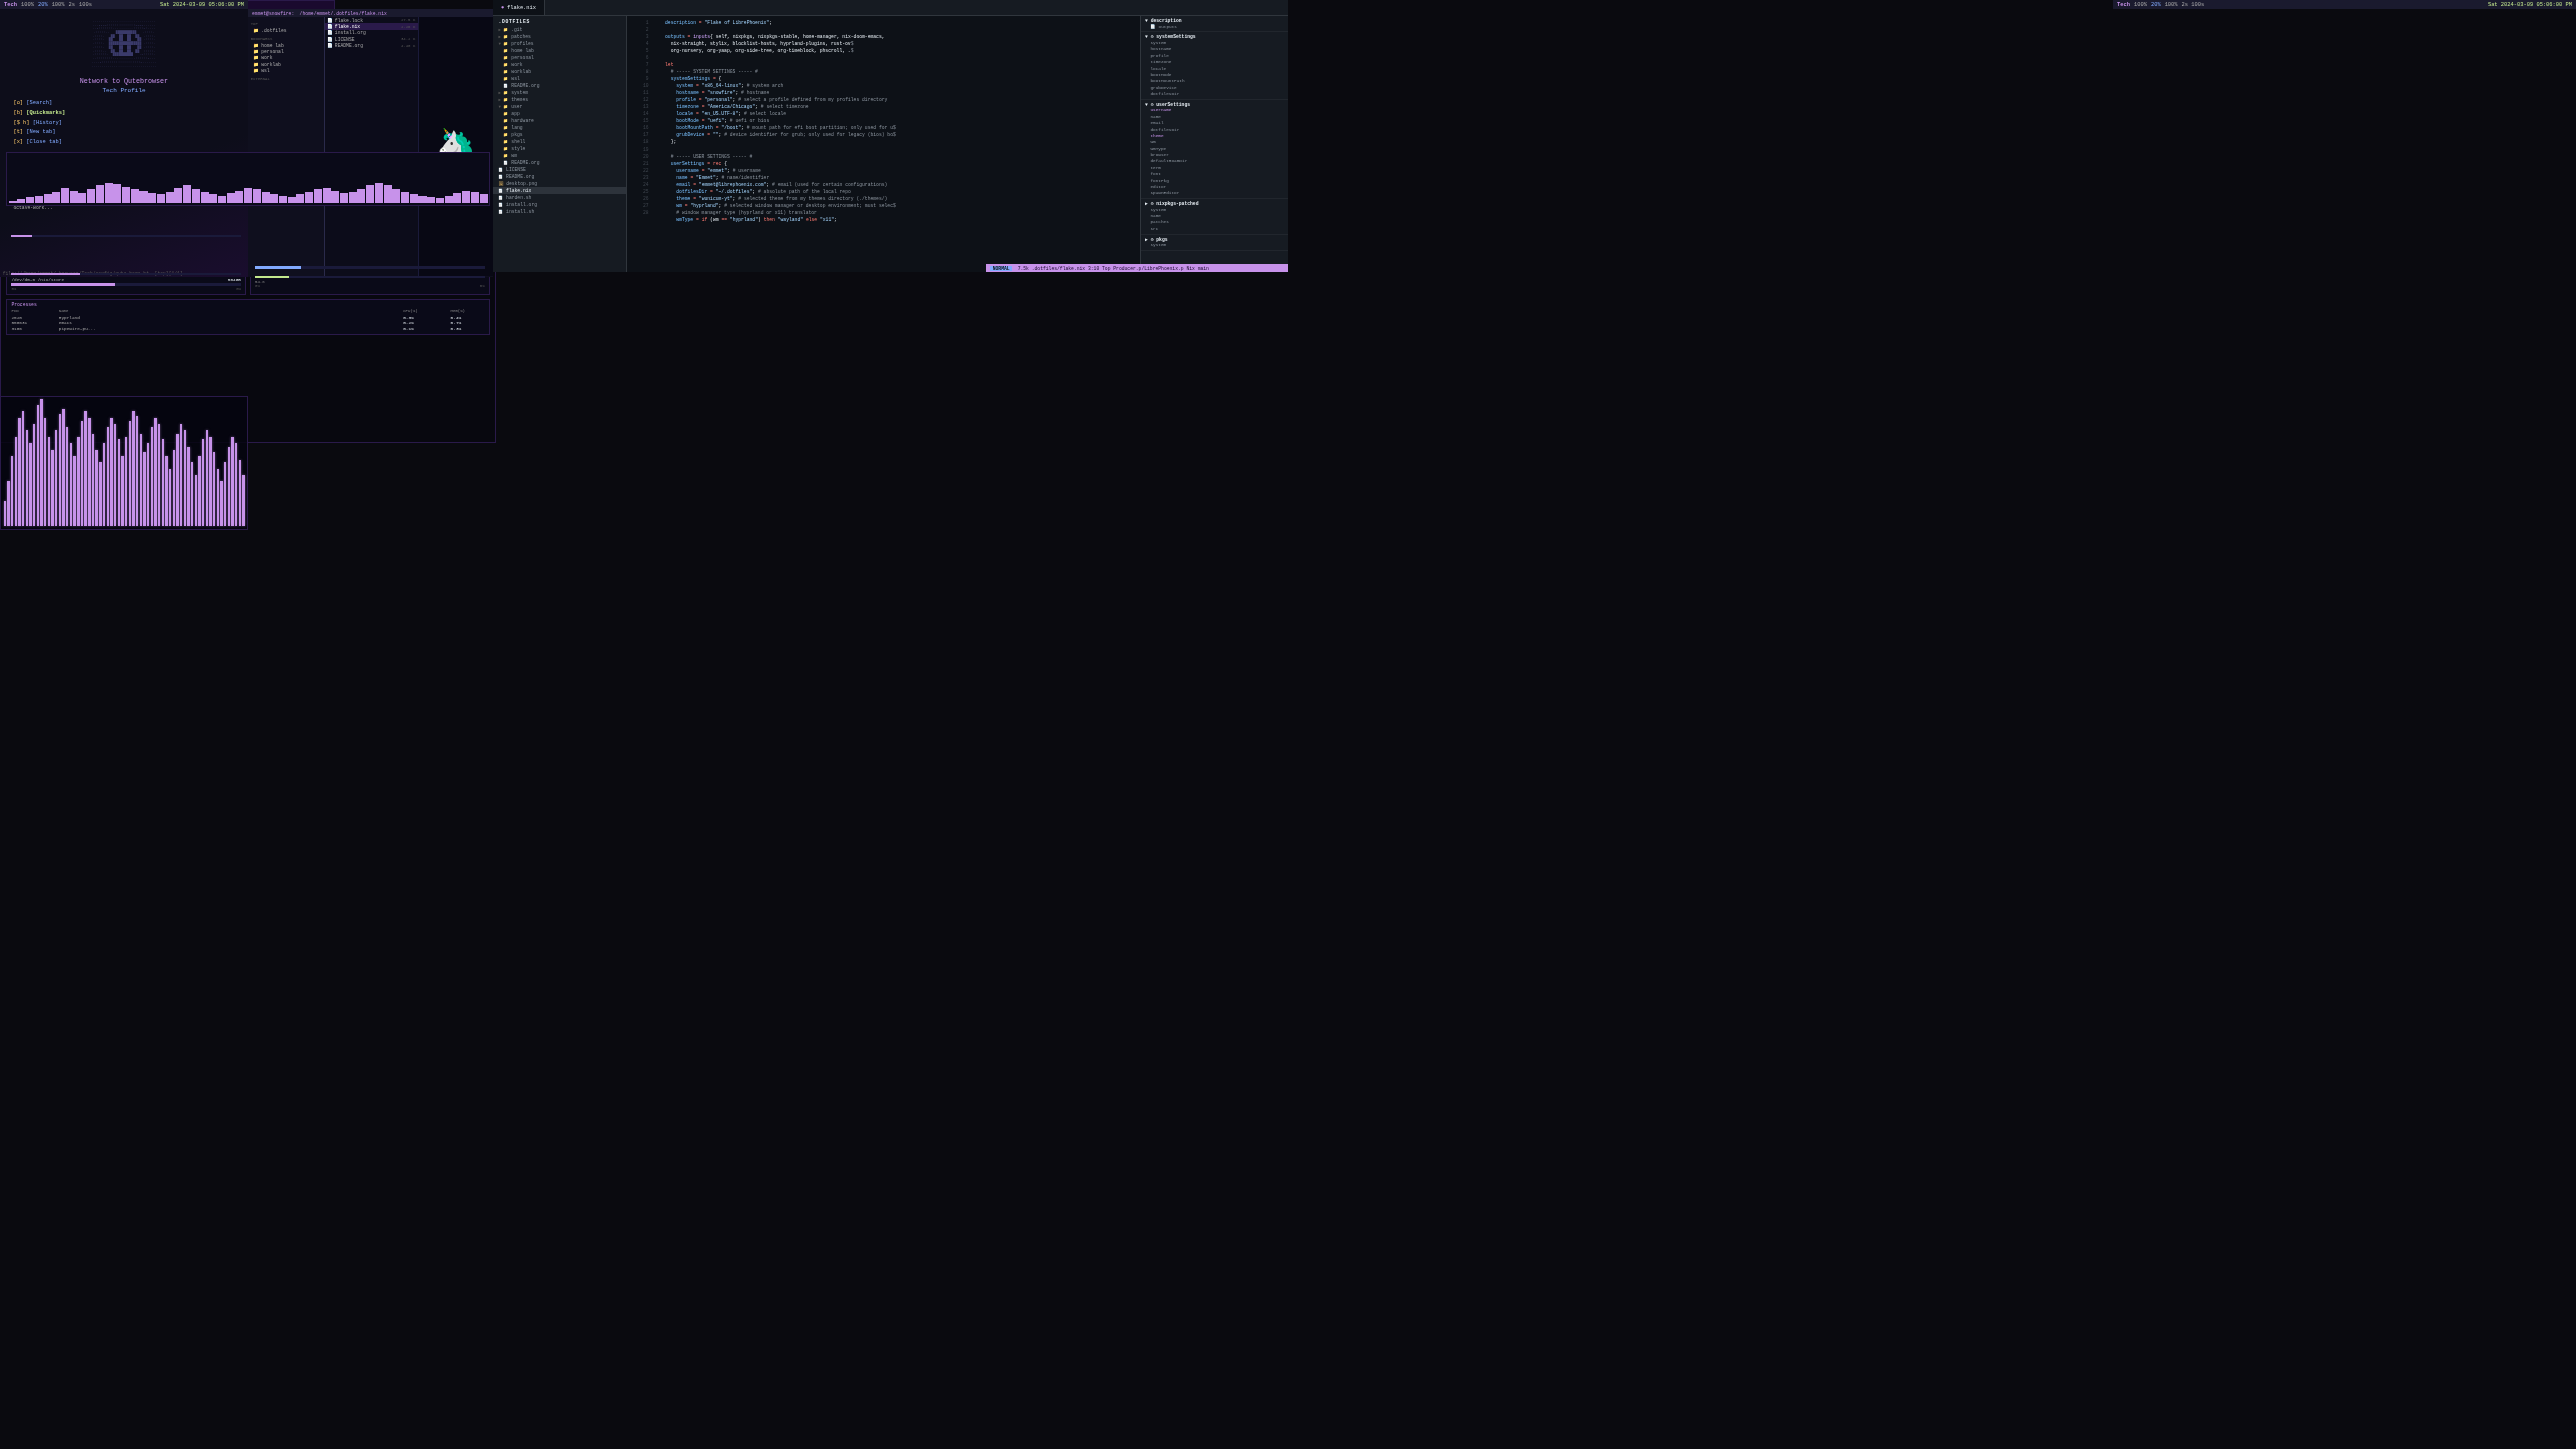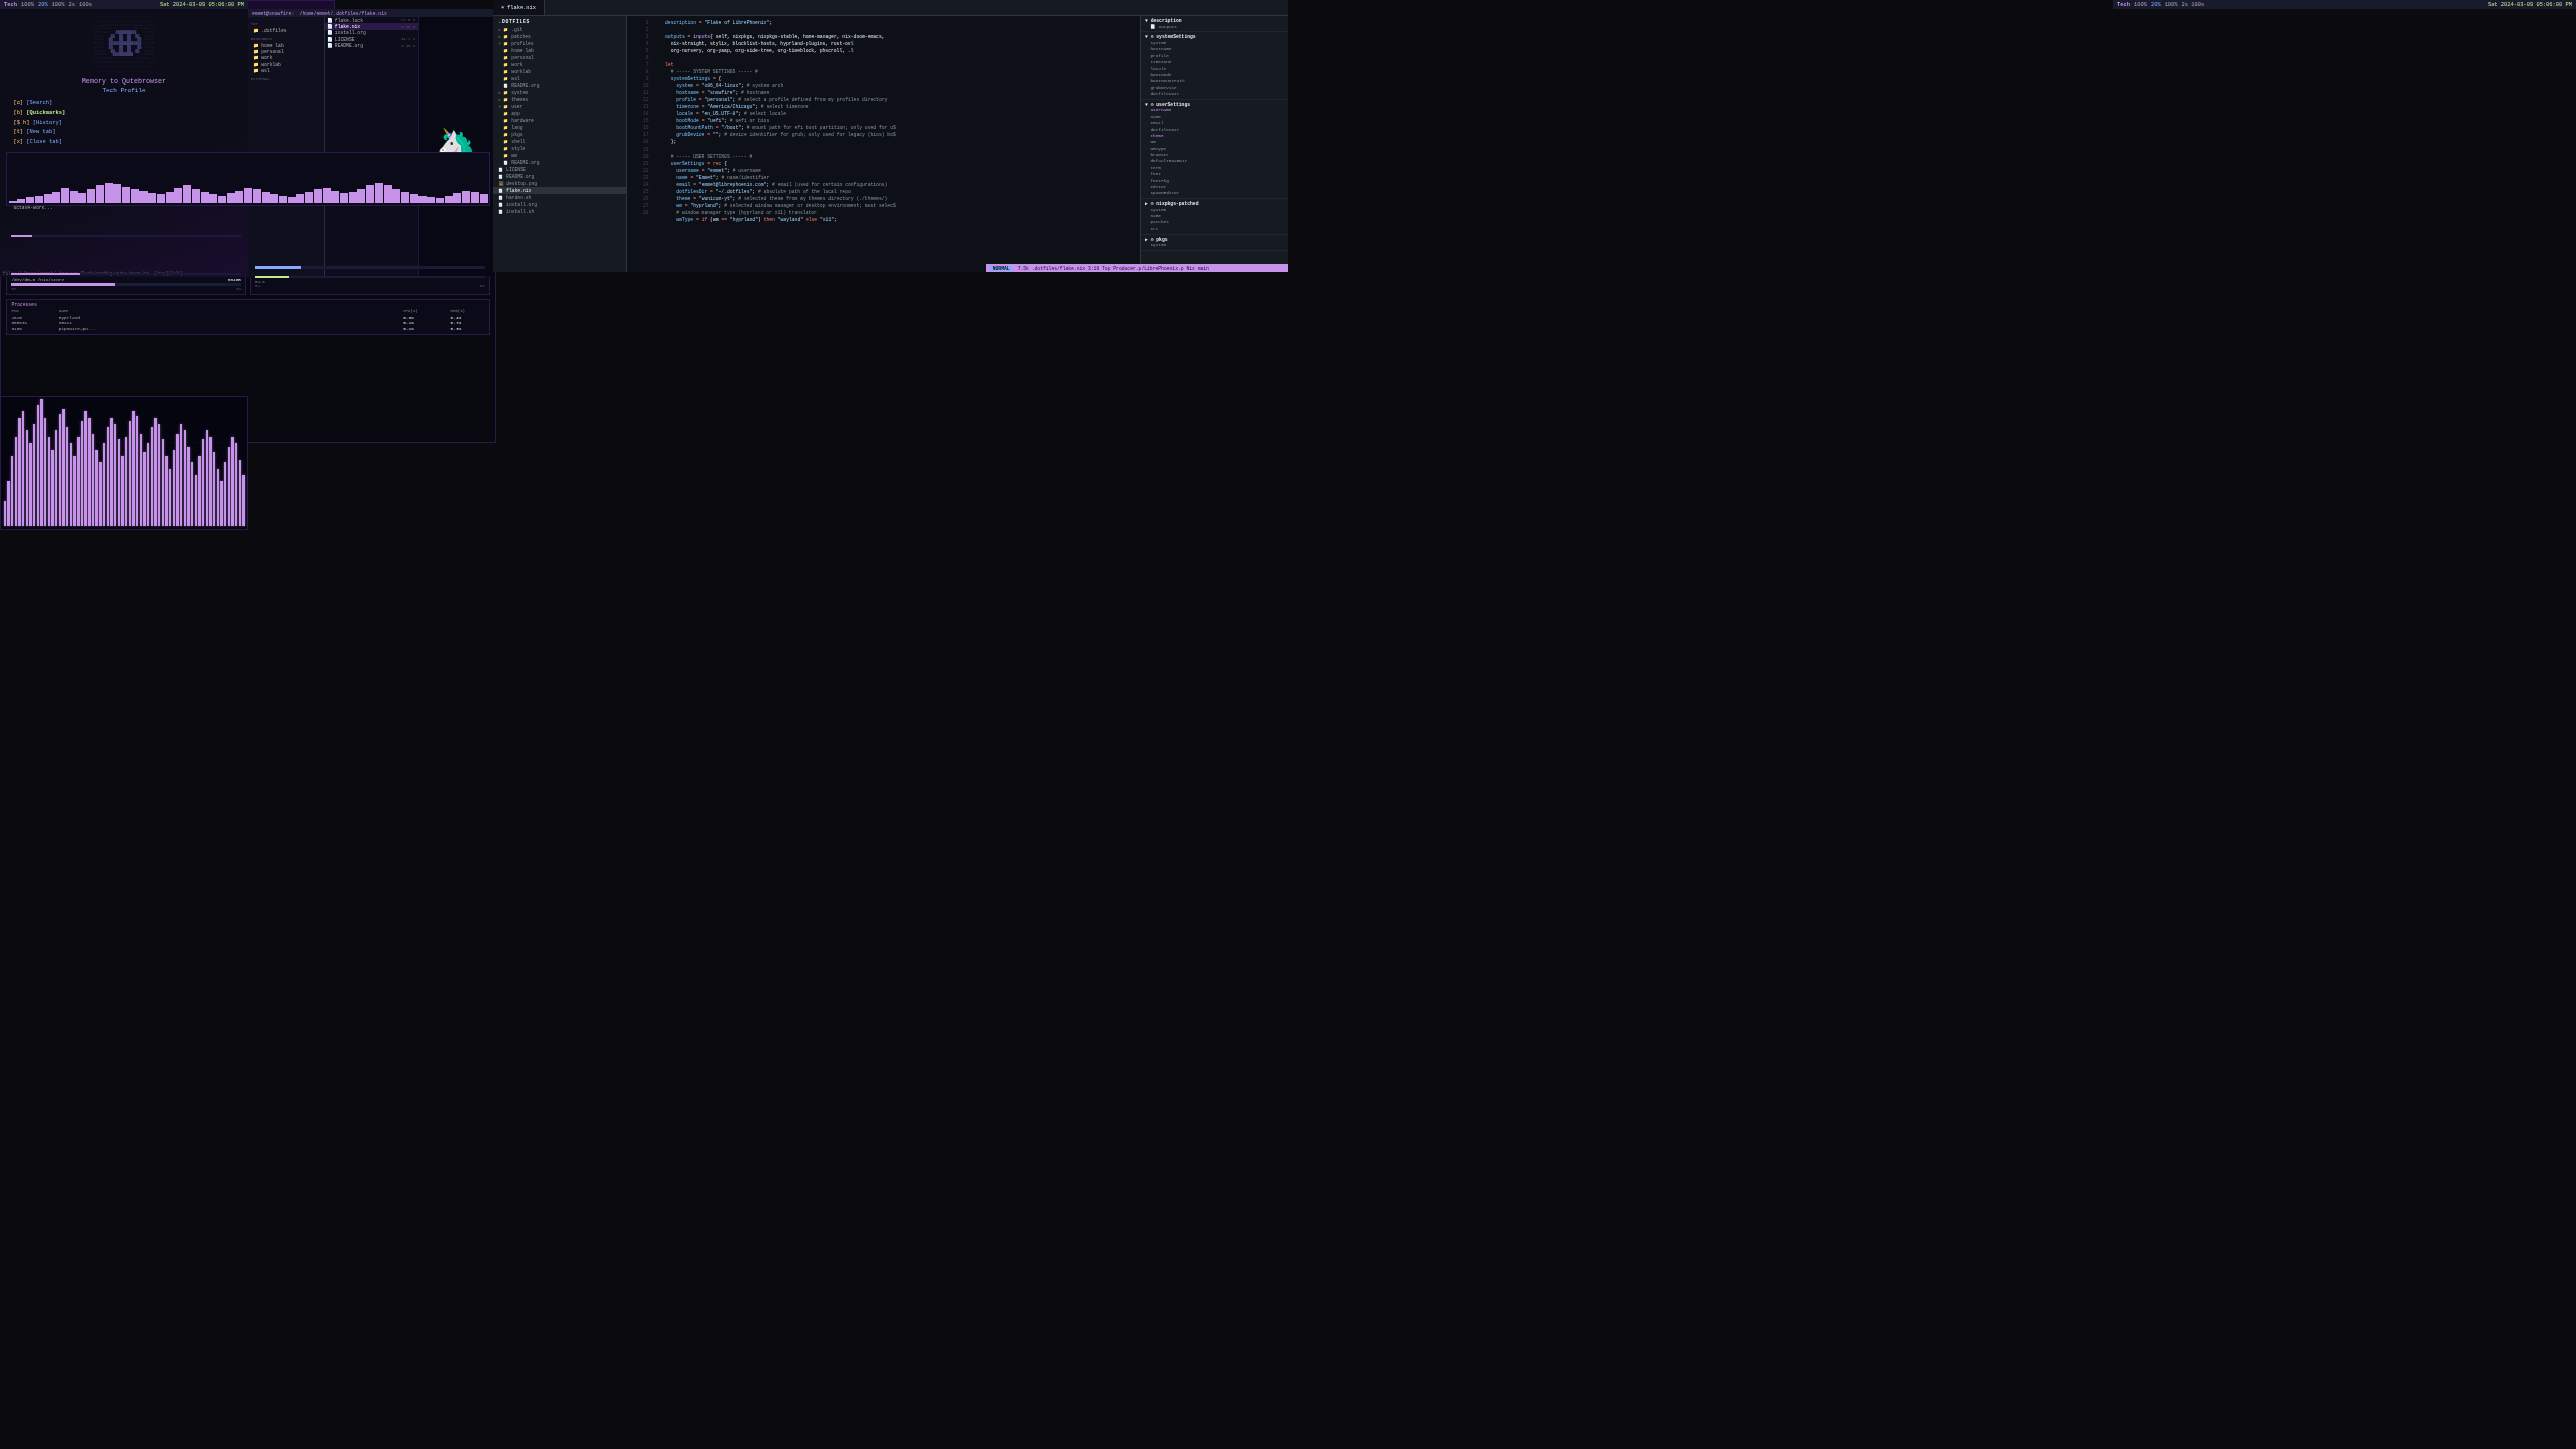--- a/index.html
+++ b/index.html
@@ -470,21 +470,21 @@
 .::::.  ██   ██  ██   ██ .::::.
 .::::.  ████████████████ .::::.
 .::::.  ██   ██  ██   ██ .::::.
 .::::..  ██  ██  ██  ██  :::::.
 .::::::.  ██████████   .-:::::.
 ..::::::::...........::::::-...
 ....-:::::::::::::::::::-.......
 ................................
   </div>
 
-  <div class="qb-welcome">Memory to Qutebrowser</div>
+  <div class="qb-welcome">Network to Qutebrowser</div>
   <div class="qb-title">Tech Profile</div>
 
   <div class="qb-menu">
     <div class="item">
       <span class="key">[o]</span>
       <span class="link"> [Search]</span>
     </div>
     <div class="item">
       <span class="key">[b]</span>
       <span class="active"> [Quickmarks]</span>

